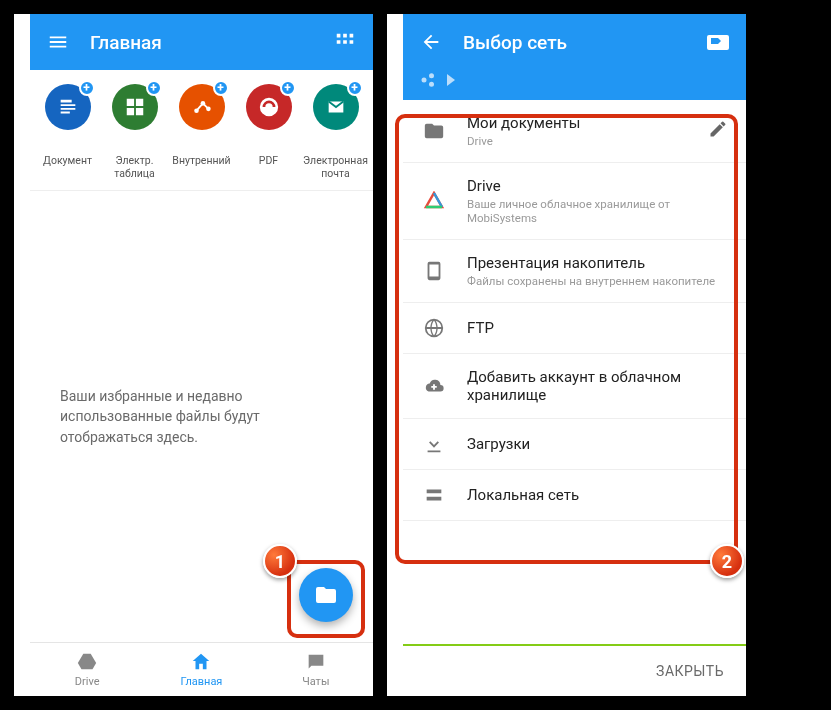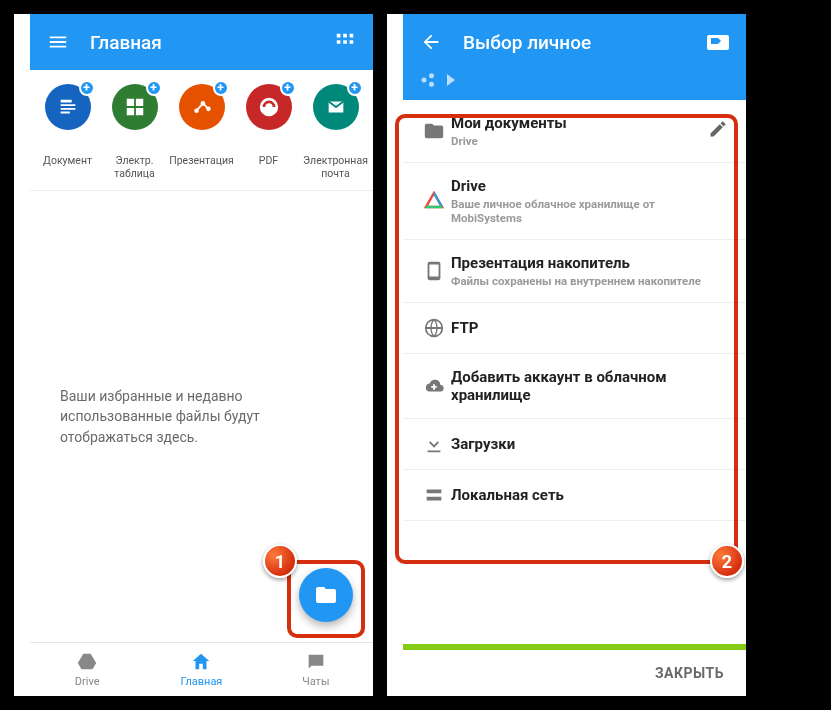--- a/index.html
+++ b/index.html
@@ -71,32 +71,32 @@
   .bn-item.active svg { fill:#2196f3; }
   .bn-label { font-size:11px; color:#888; }
   .bn-item.active .bn-label { color:#2196f3; }
 
   
   .breadcrumb {
     background:#2196f3; padding: 0 16px 10px; display:flex; align-items:center; gap:8px;
   }
   .list { flex:1; overflow:auto; }
   .row {
-    display:flex; align-items:center; padding: 14px 18px; border-bottom:1px solid #eee; gap:4px; cursor:pointer;font-weight:bold;
+    display:flex; align-items:center; padding: 14px 18px; border-bottom:1px solid #eee; gap:20px; cursor:pointer;
   }
   .row-icon { width:26px; display:flex; justify-content:center; }
   .row-icon svg { fill:#777; }
   .row-text { flex:1; }
   .row-title { font-size:15px; color:#222; }
   .row-sub { font-size:11.5px; color:#9a9a9a; margin-top:2px; }
   .row-action svg { fill:#666; }
   .footer-btn {
     height:52px; display:flex; align-items:center; justify-content:flex-end;
-    padding:0 22px; border-top:6px solid #84cc16;
-    color:#6a6a6a; font-size:14px; letter-spacing:.5px; font-weight:700;
+    padding:0 22px; border-top:2px solid #84cc16;
+    color:#6a6a6a; font-size:14px; letter-spacing:.5px; font-weight:400;
   }
   .footer-btn span { cursor:pointer; }
 
   
   .callout-box { position:absolute; border:4px solid #d62f0f; border-radius:10px; pointer-events:none; }
   .callout-num {
     position:absolute; width:34px; height:34px; border-radius:50%;
     background: radial-gradient(circle at 30% 30%, #ff7a3a, #d62f0f 70%);
     border:2px solid #fff; color:#fff; font-weight:bold; font-size:18px;
     display:flex; align-items:center; justify-content:center;
@@ -144,21 +144,21 @@
     <div class="sc-item">
       <div class="sc-circle" style="background:#e65100">
         <svg width="22" height="22" viewBox="0 0 24 24" fill="#fff">
             <circle cx="6" cy="16" r="2.5"></circle>
             <circle cx="13" cy="8" r="2.5"></circle>
             <circle cx="19" cy="14" r="2.5"></circle>
             <path d="M6 16 13 8 19 14" stroke="#fff" stroke-width="2" fill="none"></path>
           </svg>
         <div class="sc-plus">+</div>
       </div>
-      <div class="sc-label">Презентация</div>
+      <div class="sc-label">Внутренний</div>
     </div>
     <div class="sc-item">
       <div class="sc-circle" style="background:#c62828">
         <svg width="22" height="22" viewBox="0 0 24 24" fill="#fff">
             <path d="M12 2a10 10 0 100 20 10 10 0 000-20zm0 3a7 7 0 017 7h-3a4 4 0 00-4-4zM5 12a7 7 0 017-7v3a4 4 0 00-4 4z"></path>
           </svg>
         <div class="sc-plus">+</div>
       </div>
       <div class="sc-label">PDF</div>
     </div>
@@ -208,21 +208,21 @@
   <div class="callout-num" style="right:76px; bottom:118px;">1</div>
 </div>
 
 <div class="phone">
   <div class="appbar">
     <div class="icon-btn">
       <svg width="22" height="22" viewBox="0 0 24 24">
           <path d="M20 11H7.8l5.6-5.6L12 4l-8 8 8 8 1.4-1.4L7.8 13H20z"></path>
         </svg>
     </div>
-    <div class="title">Выбор личное</div>
+    <div class="title">Выбор сеть</div>
     <div class="icon-btn">
       <svg width="24" height="20" viewBox="0 0 24 20" fill="#fff">
           <rect x="1" y="3" width="22" height="15" rx="2"></rect>
           <path d="M5 6h7l3 3-3 3H5z" fill="#2196f3"></path>
         </svg>
     </div>
   </div>
   <div class="breadcrumb">
     <svg width="20" height="20" viewBox="0 0 24 24" fill="#bbdefb">
         <circle cx="6" cy="12" r="3"></circle>

